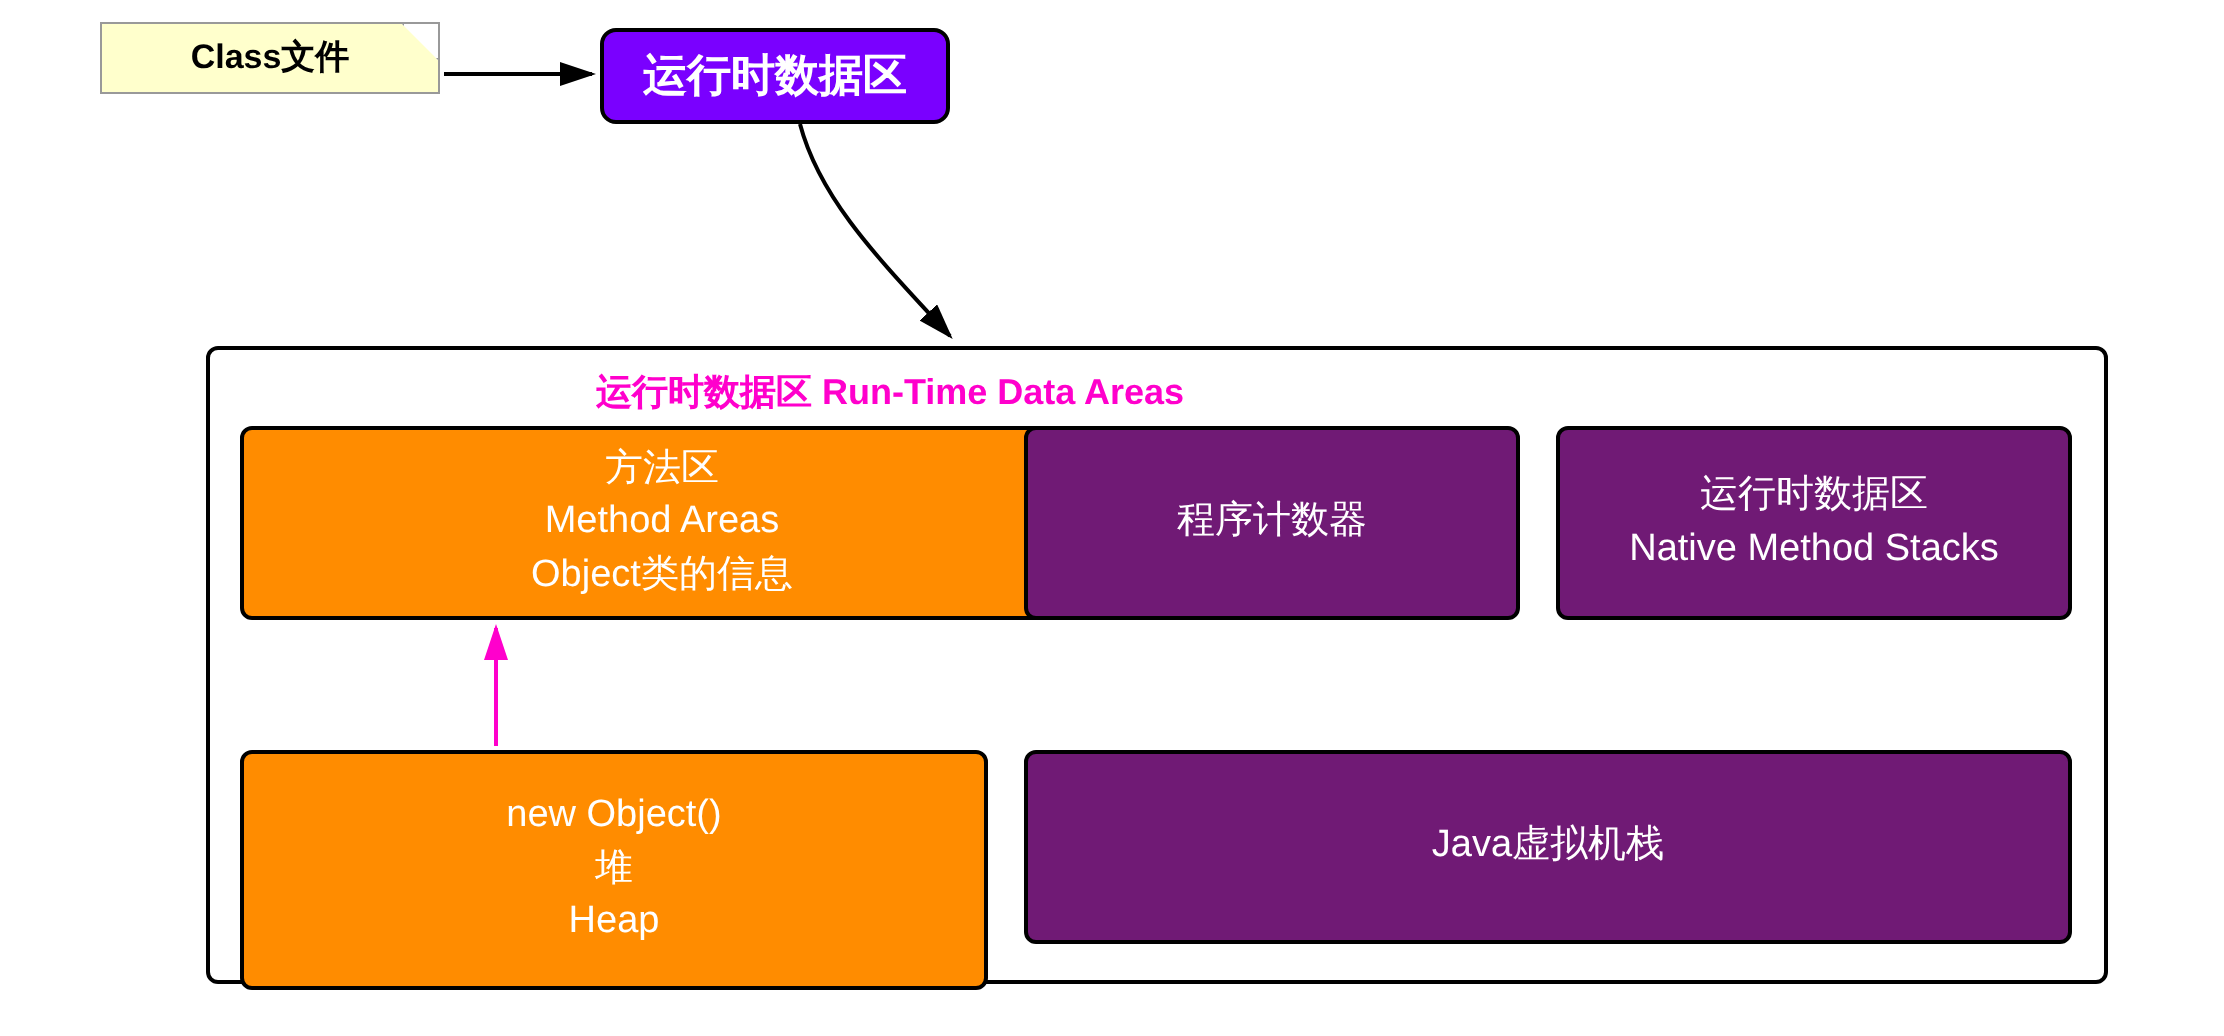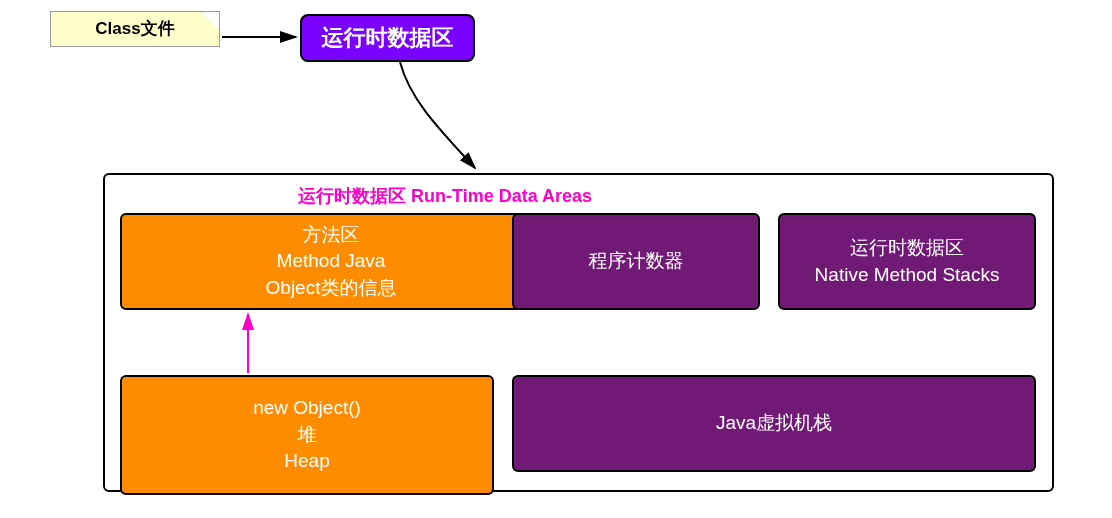--- a/index.html
+++ b/index.html
@@ -88,21 +88,21 @@
 
 <div class="container-box" style="left:103px; top:173px; width:951px; height:319px;"></div>
 
 <div class="container-title" style="left:266px; top:184px;margin-left:32px;">
   <span>运行时数据区 Run-Time Data Areas</span>
 </div>
 
 <div class="node orange" style="left:120px; top:213px; width:422px; height:97px;">
   <div>
     <div>方法区</div>
-    <div>Method Java</div>
+    <div>Method Areas</div>
     <div>Object类的信息</div>
   </div>
 </div>
 
 <div class="node blue" style="left:512px; top:213px; width:248px; height:97px;">
   <div>
     <div>程序计数器</div>
   </div>
 </div>
 

